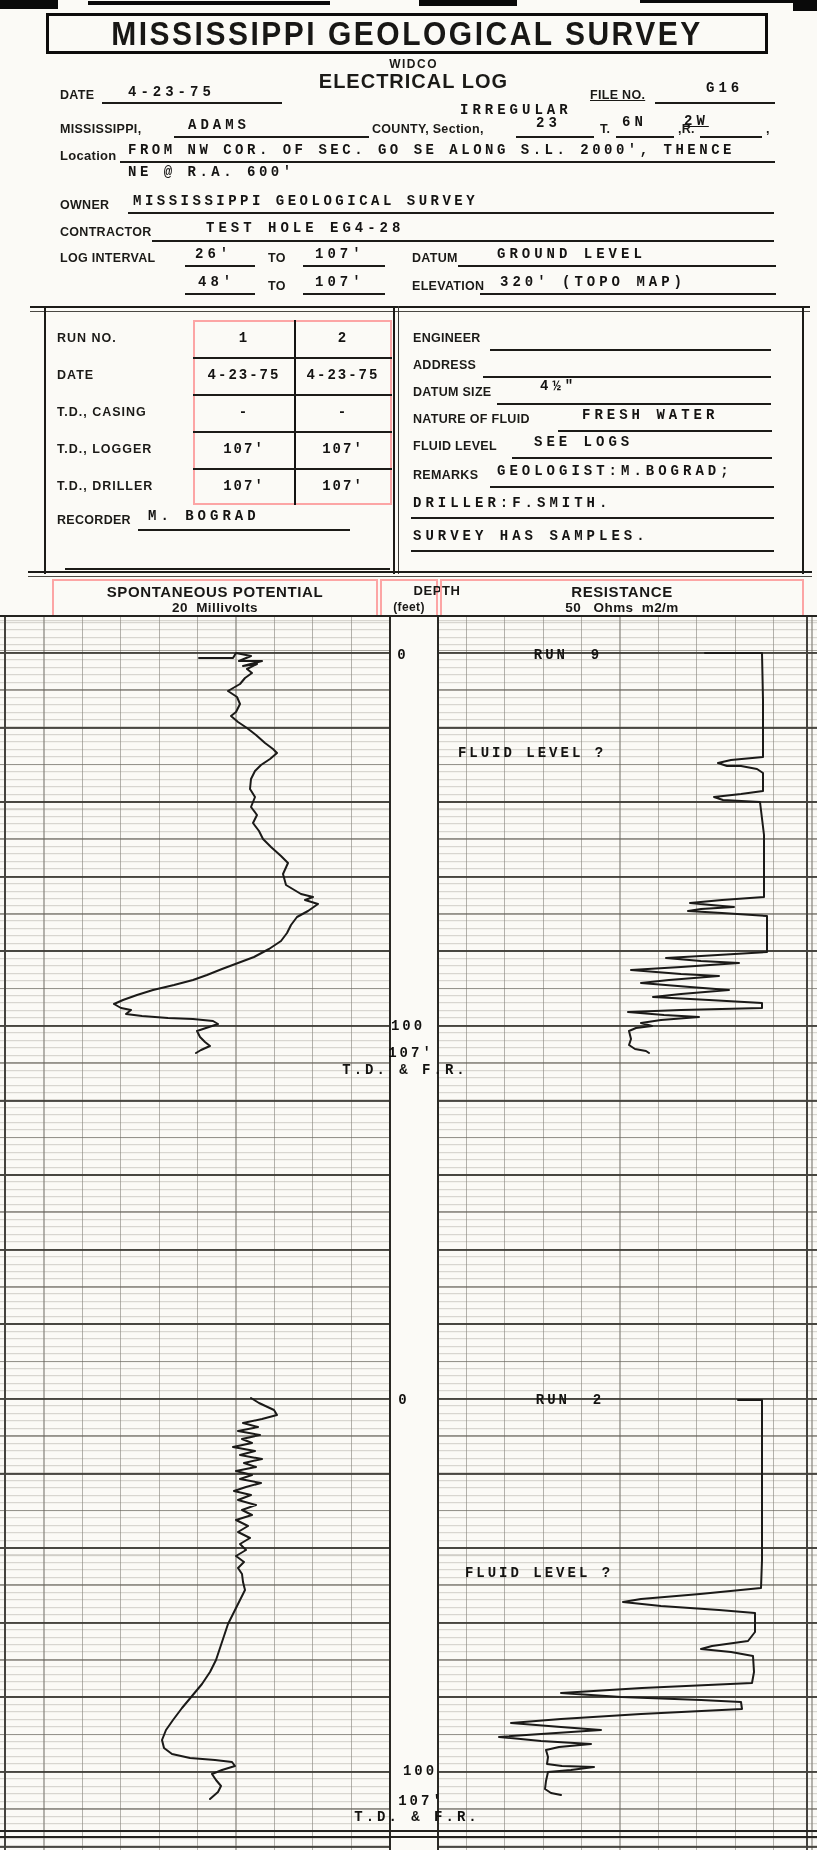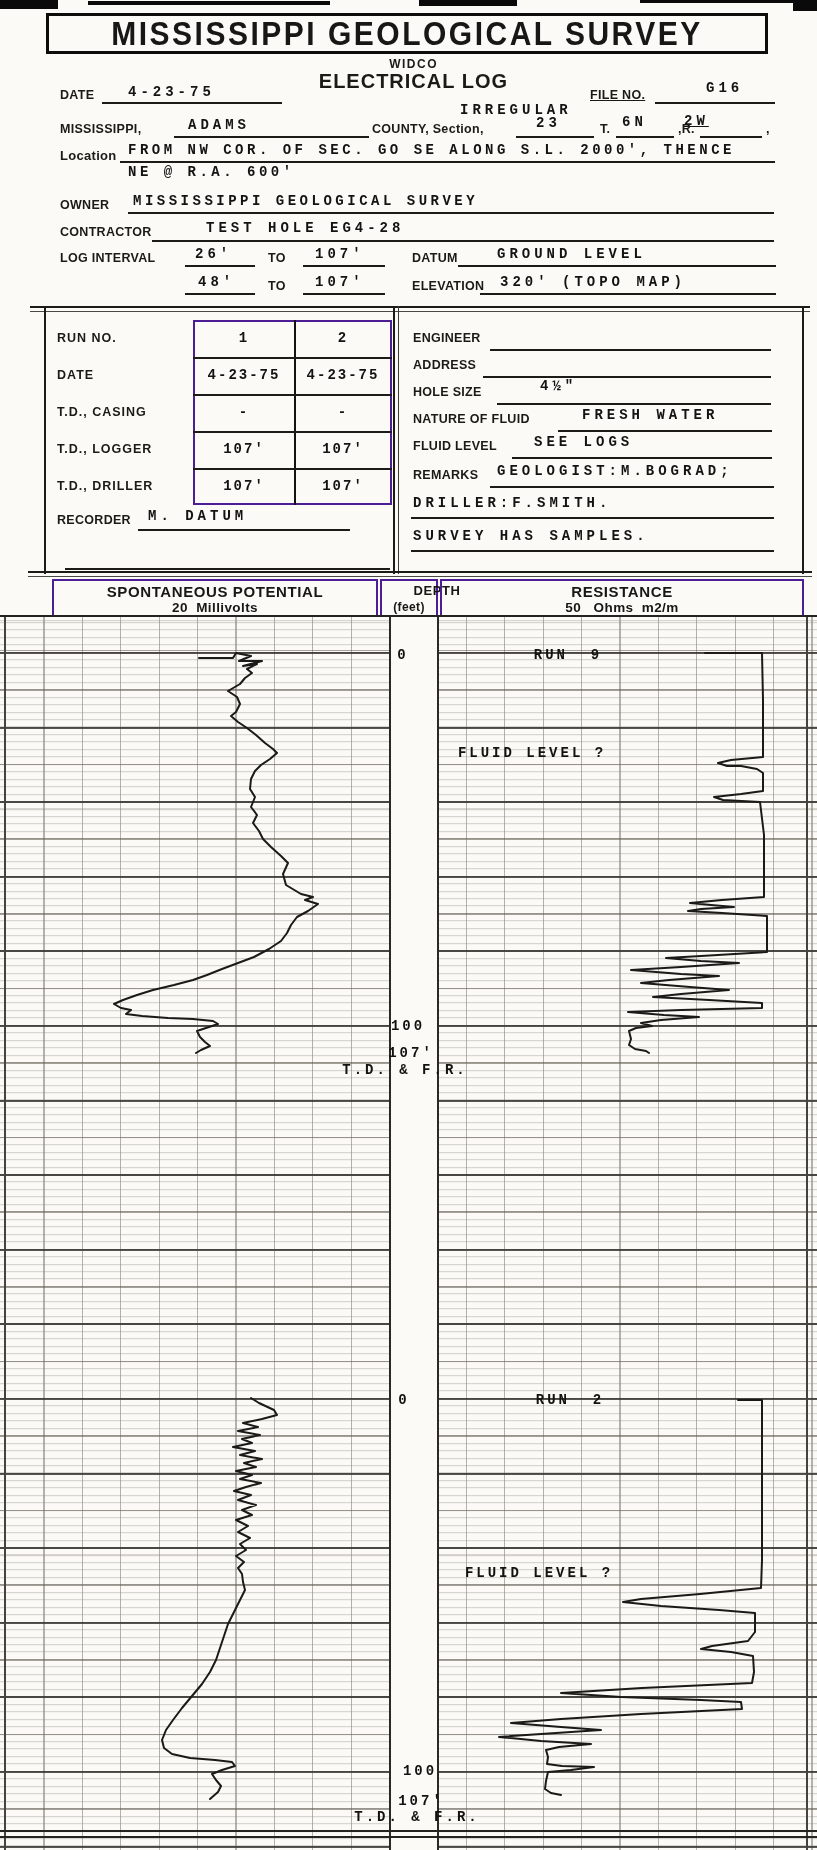--- a/index.html
+++ b/index.html
@@ -7,21 +7,21 @@
         font-family:"Liberation Sans",sans-serif;color:#181715;}
   .abs{position:absolute;}
   .r{position:absolute;height:2px;background:#1c1b18;}
   .r1{position:absolute;height:1px;background:#4a4843;}
   .lbl{position:absolute;font:bold 12.5px "Liberation Sans",sans-serif;letter-spacing:.3px;
        color:#1b1a17;white-space:pre;}
   .ty{position:absolute;font:bold 14px "Liberation Mono",monospace;letter-spacing:4px;
       color:#141312;white-space:pre;}
   .tyc{position:absolute;font:bold 14px "Liberation Mono",monospace;letter-spacing:2px;
        color:#141312;text-align:center;white-space:pre;}
-  .bx{position:absolute;border:2px solid #4c1d95;box-sizing:border-box;}
+  .bx{position:absolute;border:2px solid #fca5a5;box-sizing:border-box;}
   .ctr{text-align:right;}
   #title-box{left:46px;top:13px;width:722px;height:41px;border:3px solid #0d0c0b;
              box-sizing:border-box;display:flex;align-items:center;justify-content:center;}
   #title-box span{font:bold 30px "Liberation Sans",sans-serif;letter-spacing:2.5px;
                   transform:scaleY(1.08);white-space:pre;}
   .hdr-t{position:absolute;width:100%;text-align:center;font:bold 15px "Liberation Sans",sans-serif;
          letter-spacing:.6px;white-space:pre;}
   .hdr-s{position:absolute;width:100%;text-align:center;font:bold 13.5px "Liberation Sans",sans-serif;
          letter-spacing:.4px;white-space:pre;}
   #grid{position:absolute;left:0;top:617px;width:817px;height:1233px;
@@ -136,31 +136,31 @@
   <div class="tyc" style="left:195px;top:367px;width:98px;">4-23-75</div>
   <div class="tyc" style="left:296px;top:367px;width:94px;">4-23-75</div>
   <div class="tyc" style="left:195px;top:404px;width:98px;">-</div>
   <div class="tyc" style="left:296px;top:404px;width:94px;">-</div>
   <div class="tyc" style="left:195px;top:441px;width:98px;">107'</div>
   <div class="tyc" style="left:296px;top:441px;width:94px;">107'</div>
   <div class="tyc" style="left:195px;top:478px;width:98px;">107'</div>
   <div class="tyc" style="left:296px;top:478px;width:94px;">107'</div>
 
   <div class="lbl" style="left:57px;top:513px;">RECORDER</div>
-  <div class="ty" style="left:148px;top:508px;">M. DATUM</div>
+  <div class="ty" style="left:148px;top:508px;">M. BOGRAD</div>
   <div class="r" style="left:138px;top:529px;width:212px;"></div>
   <div class="r" style="left:65px;top:568px;width:325px;"></div>
 
   <div class="lbl" style="left:413px;top:331px;">ENGINEER</div>
   <div class="ty" style="left:500px;top:326px;"></div>
   <div class="r" style="left:490px;top:349px;width:281px;"></div>
   <div class="lbl" style="left:413px;top:358px;">ADDRESS</div>
   <div class="ty" style="left:495px;top:353px;"></div>
   <div class="r" style="left:483px;top:376px;width:288px;"></div>
-  <div class="lbl" style="left:413px;top:385px;">HOLE SIZE</div>
+  <div class="lbl" style="left:413px;top:385px;">DATUM SIZE</div>
   <div class="ty" style="left:540px;top:378px;">4½"</div>
   <div class="r" style="left:497px;top:403px;width:274px;"></div>
   <div class="lbl" style="left:413px;top:412px;">NATURE OF FLUID</div>
   <div class="ty" style="left:582px;top:407px;">FRESH WATER</div>
   <div class="r" style="left:558px;top:430px;width:214px;"></div>
   <div class="lbl" style="left:413px;top:439px;">FLUID LEVEL</div>
   <div class="ty" style="left:534px;top:434px;">SEE LOGS</div>
   <div class="r" style="left:512px;top:457px;width:260px;"></div>
   <div class="lbl" style="left:413px;top:468px;">REMARKS</div>
   <div class="ty" style="left:497px;top:463px;">GEOLOGIST:M.BOGRAD;</div>

